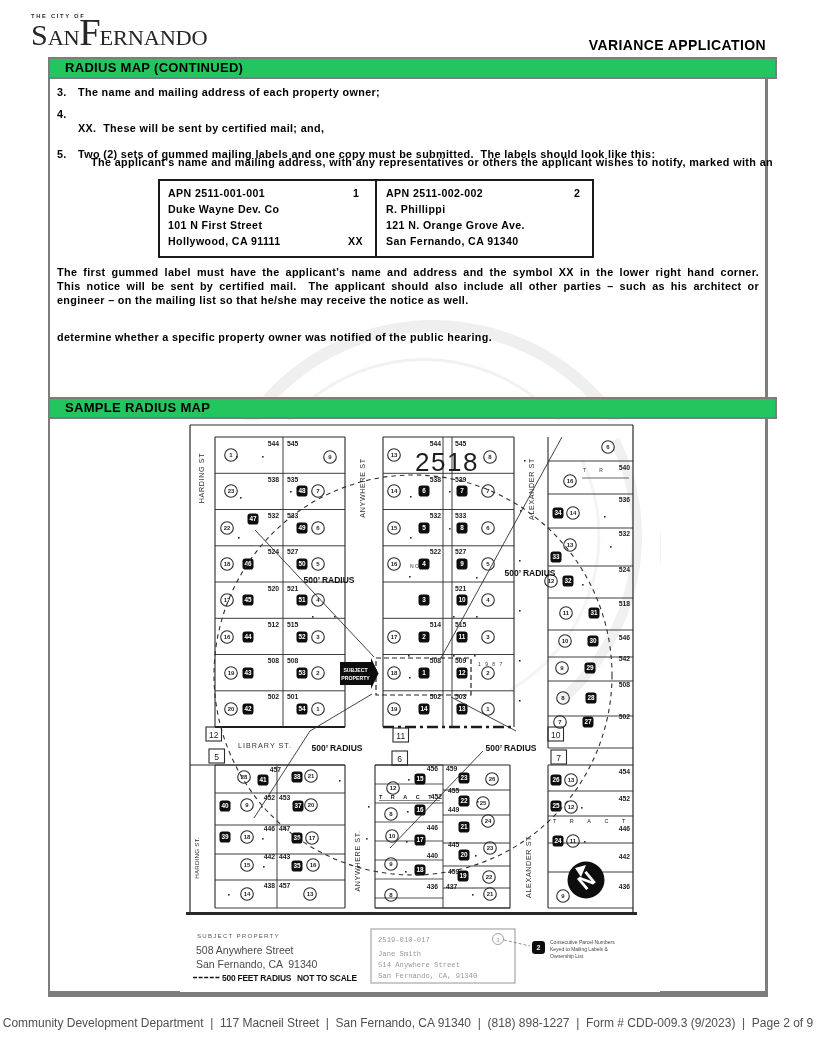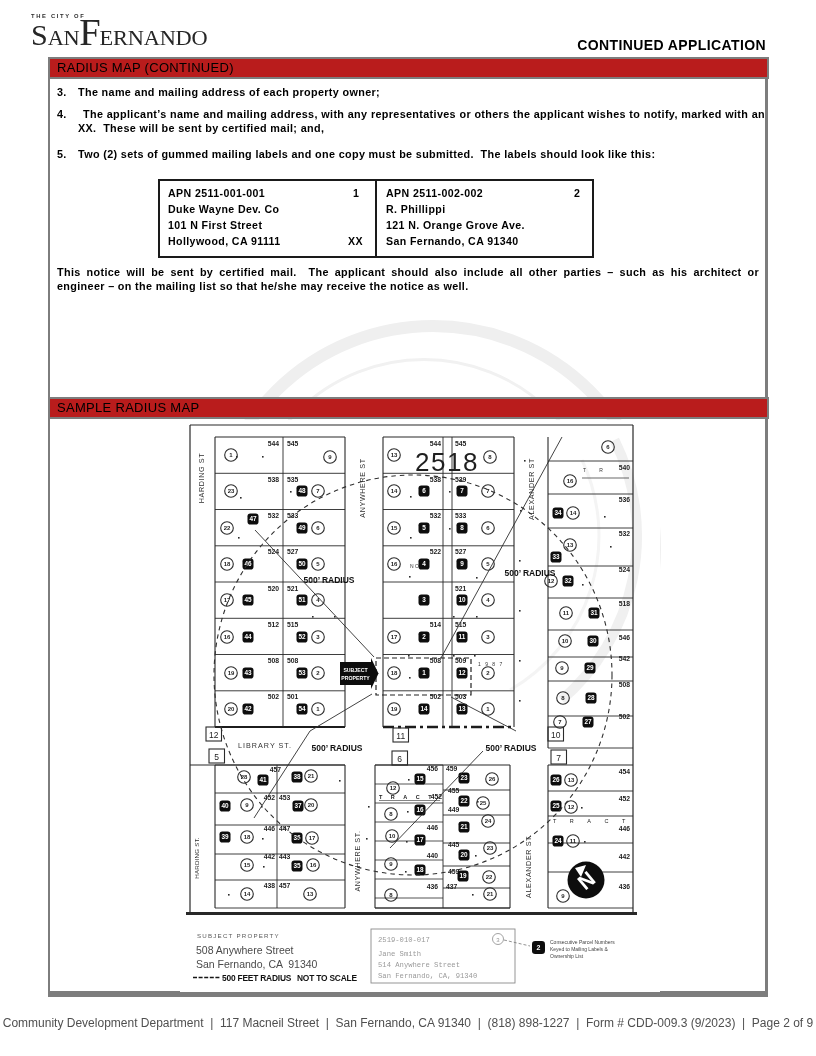--- a/index.html
+++ b/index.html
@@ -1,47 +1,47 @@
 <!DOCTYPE html>
 <html><head>
 <meta charset="utf-8">
 <style>
   html,body{margin:0;padding:0;}
   body{width:816px;height:1056px;background:#fff;font-family:"Liberation Sans",sans-serif;position:relative;overflow:hidden;}
   .abs{position:absolute;}
-  .bar{position:absolute;left:48px;width:710px;height:18px;background:#b91c1c;border:2px solid #7d7d7d;font-weight:normal;font-size:13px;color:#000;line-height:18px;padding-left:7px;box-sizing:content-box;letter-spacing:0.3px;}
+  .bar{position:absolute;left:48px;width:710px;height:18px;background:#22c55e;border:2px solid #7d7d7d;font-weight:bold;font-size:13px;color:#000;line-height:18px;padding-left:15px;box-sizing:content-box;letter-spacing:0.3px;}
   .bodytxt{font-weight:bold;font-size:10.8px;letter-spacing:0.35px;line-height:14px;color:#000;text-align:justify;}
 </style>
 </head>
 <body>
 
 <div class="abs" style="left:205px;top:320px;width:432px;height:432px;border-radius:50%;border:12px solid #efefef;"></div>
 <div class="abs" style="left:243px;top:358px;width:356px;height:356px;border-radius:50%;border:3px solid #f1f1f1;"></div>
 
 <div class="abs" style="left:31px;top:13px;width:260px;height:46px;transform:scaleX(1.04);transform-origin:0 0;">
   <div style="font-size:5.6px;font-weight:bold;letter-spacing:1.6px;color:#2d2d2d;font-family:'Liberation Sans',sans-serif;">THE CITY OF</div>
   <div style="font-family:'Liberation Serif',serif;color:#262626;white-space:nowrap;line-height:27px;margin-top:0px;">
     <span style="font-size:29px;">S</span><span style="font-size:21.5px;letter-spacing:-0.4px;">AN</span><span style="font-size:37px;letter-spacing:-1px;">F</span><span style="font-size:21.5px;letter-spacing:-0.2px;">ERNANDO</span>
   </div>
 </div>
 
-<div class="abs" style="right:50px;top:37px;font-size:14px;font-weight:bold;letter-spacing:0.4px;color:#000;">CONTINUED APPLICATION</div>
+<div class="abs" style="right:50px;top:37px;font-size:14px;font-weight:bold;letter-spacing:0.4px;color:#000;">VARIANCE APPLICATION</div>
 
 <div class="abs" style="left:48px;top:57px;width:715px;height:934px;border-left:2px solid #7d7d7d;border-right:3px solid #7d7d7d;border-bottom:6px solid #7d7d7d;"></div>
 
 <div class="bar" style="top:57px;">RADIUS MAP (CONTINUED)</div>
 
 <div class="abs bodytxt" style="left:57px;top:85px;width:703px;">
   <span style="position:absolute;left:0;">3.</span>
     <span style="position:absolute;left:21px;width:682px;">The name and mailing address of each property owner;</span>
 </div>
 
 <div class="abs bodytxt" style="left:57px;top:107px;width:703px;">
   <span style="position:absolute;left:0;">4.</span>
-  <span style="position:absolute;left:26px;width:682px;text-align:justify;text-align-last:justify;">The applicant’s name and mailing address, with any representatives or others the applicant wishes to notify, marked with an</span>
+  <span style="position:absolute;left:34px;width:682px;text-align:justify;text-align-last:justify;margin-top:48px;">The applicant’s name and mailing address, with any representatives or others the applicant wishes to notify, marked with an</span>
   <span style="position:absolute;left:21px;top:14px;width:682px;">XX.&nbsp; These will be sent by certified mail; and,</span>
 </div>
 
 <div class="abs bodytxt" style="left:57px;top:147px;width:703px;">
   <span style="position:absolute;left:0;">5.</span>
     <span style="position:absolute;left:21px;width:682px;">Two (2) sets of gummed mailing labels and one copy must be submitted.&nbsp; The labels should look like this:</span>
 </div>
 
 <div class="abs" style="left:158px;top:179px;width:436px;height:79px;border:2px solid #1a1a1a;box-sizing:border-box;">
 
@@ -56,25 +56,27 @@
 
   <div class="abs" style="left:226px;top:4px;width:202px;font-size:10.6px;letter-spacing:0.4px;font-weight:bold;line-height:16px;">
     APN 2511-002-002<span style="position:absolute;left:188px;">2</span><br>
     R. Phillippi<br>
     121 N. Orange Grove Ave.<br>
     San Fernando, CA 91340
   </div>
 </div>
 
 <div class="abs bodytxt" style="left:57px;top:265px;width:702px;">
+  <div style="text-align:justify;text-align-last:justify;">The first gummed label must have the applicant’s name and address and the symbol XX in the lower right hand corner.</div>
   <div style="text-align:justify;text-align-last:justify;">This notice will be sent by certified mail.&nbsp; The applicant should also include all other parties – such as his architect or</div>
   <div style="text-align:left;">engineer – on the mailing list so that he/she may receive the notice as well.</div>
 </div>
 
 <div class="abs bodytxt" style="left:57px;top:330px;width:702px;">
+  <div style="text-align:left;">determine whether a specific property owner was notified of the public hearing.</div>
 </div>
 
 <div class="bar" style="top:397px;">SAMPLE RADIUS MAP</div>
 
 <svg class="abs" style="left:180px;top:420px;" width="480" height="572" viewBox="180 420 480 572" font-family="Liberation Sans,sans-serif">
 <rect x="180" y="420" width="480" height="572" fill="#ffffff"></rect>
     <path d="M 614.5 440 A 216 216 0 0 1 561.6 700" fill="none" stroke="#f0f0f0" stroke-width="10"></path>
     <path d="M 582 460 A 178 178 0 0 1 510 690" fill="none" stroke="#f4f4f4" stroke-width="3"></path>
 <g>
       <line x1="190" y1="425" x2="633" y2="425" stroke="#282828" stroke-width="1.2"></line>

